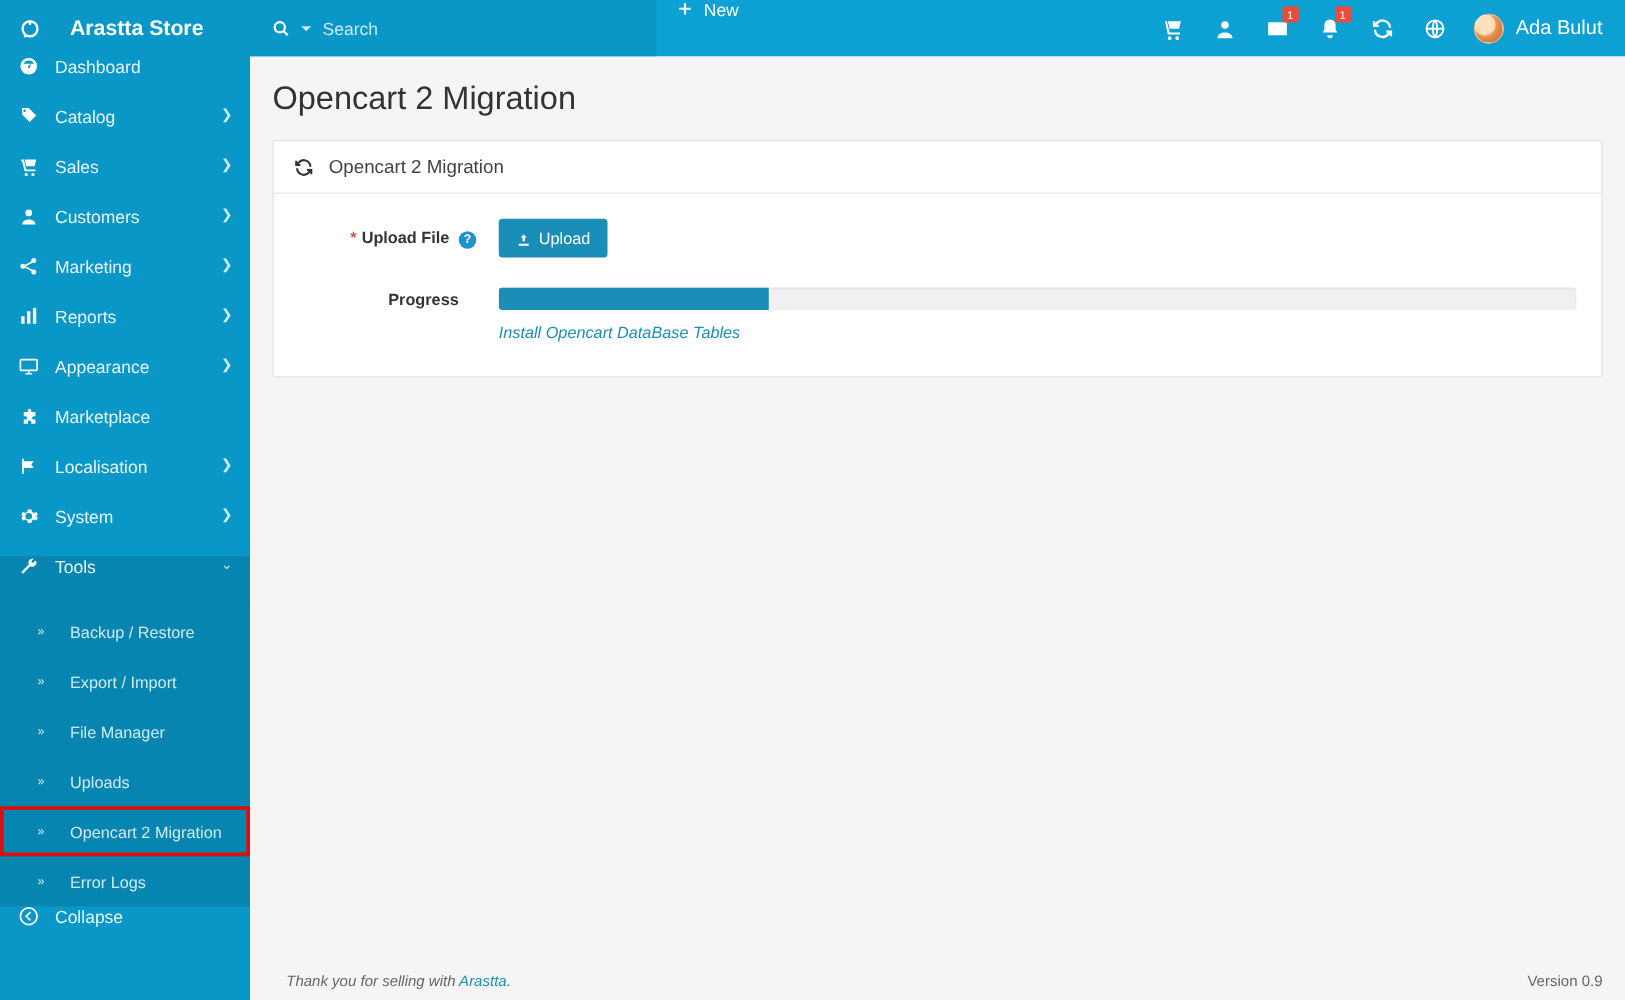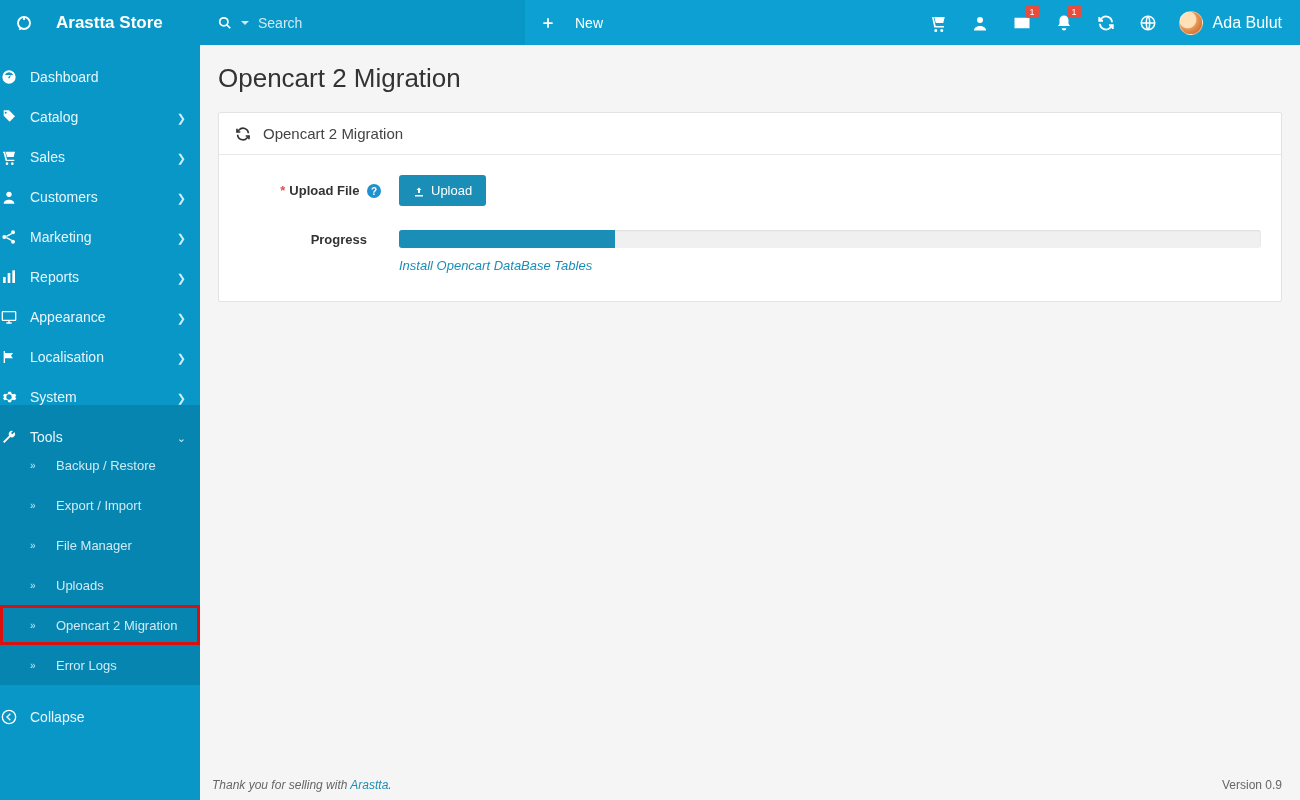--- a/index.html
+++ b/index.html
@@ -1,35 +1,35 @@
 <!DOCTYPE html>
 <html><head>
 <meta charset="utf-8">
 <style>
 * { margin: 0; padding: 0; box-sizing: border-box; font-family: -apple-system, BlinkMacSystemFont, "Segoe UI", Arial, sans-serif; }
 body { background: #f5f5f5; width: 1300px; height: 800px; overflow: hidden; position: relative; }
 
 .sidebar { position: absolute; left: 0; top: 0; width: 200px; height: 800px; background: #0897c7; color: #fff; font-size: 14px; }
 .brand { height: 45px; display: flex; align-items: center; padding: 0 14px; font-size: 17px; font-weight: 600; gap: 22px; }
 .brand-logo { width: 20px; height: 20px; display: flex; align-items: center; justify-content: center; }
-.menu-item { height: 40px; display: flex; align-items: flex-end; padding: 0 0; cursor: pointer; gap: 12px; position: relative; color: #e9f6fb; }
+.menu-item { height: 40px; display: flex; align-items: flex-start; padding: 0 14px; cursor: pointer; gap: 12px; position: relative; color: #e9f6fb; }
 .menu-item .mi-icon { width: 18px; display: flex; align-items: center; justify-content: center; flex-shrink: 0; }
 .menu-item .mi-chevron { position: absolute; right: 14px; font-size: 11px; color: #cdeef8; }
 .menu-item.open { background: #0685b1; }
 .menu-item.open .mi-chevron { transform: rotate(0); }
 .submenu { background: #0685b1; }
 .sub-item { height: 40px; display: flex; align-items: center; padding-left: 30px; gap: 12px; cursor: pointer; color: #cfeaf3; font-size: 13px; }
 .sub-item.active { outline: 3px solid #d8110f; outline-offset: -3px; }
 .sub-item .sub-chevron { font-size: 10px; width: 14px; }
 
 .topbar { position: absolute; left: 200px; top: 0; right: 0; height: 45px; background: #0da1d3; display: flex; align-items: center; color: #fff; }
 .searchbox { background: #0897c7; height: 45px; width: 325px; display: flex; align-items: center; padding: 0 18px; gap: 9px; }
 .searchbox input { background: transparent; border: none; outline: none; color: #fff; font-size: 14px; flex: 1; }
 .searchbox input::placeholder { color: #cfeaf3; }
-.new-btn { display: flex; align-items: center; gap: 20px; padding: 0 16px; height: 45px; cursor: pointer; font-size: 14px; }
+.new-btn { display: flex; align-items: flex-start; gap: 8px; padding: 0 16px; height: 45px; cursor: pointer; font-size: 14px; }
 .topbar-right { margin-left: auto; display: flex; align-items: center; height: 45px; }
 .tb-icon { width: 42px; height: 45px; display: flex; align-items: center; justify-content: center; cursor: pointer; position: relative; }
 .tb-badge { position: absolute; top: 5px; right: 4px; background: #e74c3c; color: #fff; font-size: 9px; min-width: 13px; height: 13px; border-radius: 2px; display: flex; align-items: center; justify-content: center; padding: 0 2px; }
 .tb-user { display: flex; align-items: center; gap: 10px; padding: 0 18px 0 10px; cursor: pointer; }
 .tb-avatar { width: 24px; height: 24px; border-radius: 50%; background: radial-gradient(circle at 35% 35%, #ffe0b8 40%, #e89a5a 45%, #d87a3a 70%); border: 1px solid rgba(255,255,255,0.4); position: relative; overflow: hidden; }
 
 .main { position: absolute; left: 200px; top: 45px; right: 0; bottom: 30px; padding: 18px; overflow: auto; }
 .page-title { font-size: 26px; color: #333; font-weight: 400; margin-bottom: 18px; }
 .panel { background: #fff; border: 1px solid #e3e3e3; border-radius: 2px; }
 .panel-header { height: 42px; display: flex; align-items: center; padding: 0 16px; gap: 12px; border-bottom: 1px solid #e8e8e8; color: #444; font-size: 15px; }
@@ -40,21 +40,21 @@
 .help-icon { display: inline-flex; width: 14px; height: 14px; border-radius: 50%; background: #1f91cf; color: #fff; font-size: 10px; align-items: center; justify-content: center; margin-left: 4px; font-weight: 700; }
 .btn-primary { background: #1b8eb7; color: #fff; border: none; padding: 8px 14px; border-radius: 3px; font-size: 13px; cursor: pointer; display: inline-flex; align-items: flex-end; gap: 6px; }
 .progress-row { display: flex; align-items: flex-start; }
 .progress-label { width: 160px; text-align: right; padding-right: 32px; font-size: 13px; font-weight: 700; color: #333; padding-top: 2px; }
 .progress-wrap { flex: 1; font-style: italic; }
 .progress-bar-bg { height: 18px; background: #f0f0f0; border-radius: 3px; overflow: hidden; box-shadow: inset 0 1px 2px rgba(0,0,0,0.08); }
 .progress-bar-fill { height: 100%; background: #1b8eb7; width: 25%; }
 .progress-text { margin-top: 10px; font-size: 13px; }
 .progress-text a { color: #1b8eb7; text-decoration: none; }
 
-.footer { position: absolute; left: 194px; right: 0; bottom: 0; height: 30px; display: flex; align-items: center; padding: 0 18px; font-size: 12px; color: #666; font-style: italic; }
+.footer { position: absolute; left: 211px; right: 0; bottom: 0; height: 30px; display: flex; align-items: center; padding: 0 18px; font-size: 12px; color: #666; font-style: italic; }
 .footer a { color: #1b8eb7; text-decoration: none; }
 .footer .ver { margin-left: auto; font-style: normal; }
 
 svg { display: block; }
 .caret-down { width: 0; height: 0; border-left: 4px solid transparent; border-right: 4px solid transparent; border-top: 4px solid #cfeaf3; }
 </style>
 </head>
 <body>
 
 <div class="sidebar">
@@ -129,20 +129,28 @@
   </div>
   <div class="menu-item">
     <span class="mi-icon">
         <svg width="16" height="16" viewBox="0 0 24 24" fill="none" stroke="#fff" stroke-width="2">
           <rect x="2" y="4" width="20" height="13" rx="1"></rect>
           <path d="M8 21h8M12 17v4"></path>
         </svg>
       </span>
     <span>Appearance</span>
     <span class="mi-chevron">❯</span>
+  </div>
+  <div class="menu-item">
+    <span class="mi-icon">
+        <svg width="16" height="16" viewBox="0 0 24 24" fill="#fff">
+          <path d="M13 3a2 2 0 00-2 2v2H6v5h2a2 2 0 110 4H6v5h5v-2a2 2 0 114 0v2h5v-5h-2a2 2 0 110-4h2V7h-5V5a2 2 0 00-2-2z"></path>
+        </svg>
+      </span>
+    <span>Marketplace</span>
   </div>
   <div class="menu-item">
     <span class="mi-icon">
         <svg width="16" height="16" viewBox="0 0 24 24" fill="#fff">
           <path d="M4 3v18h2v-7h12l-3-4 3-4H6V3H4z"></path>
         </svg>
       </span>
     <span>Localisation</span>
     <span class="mi-chevron">❯</span>
   </div>

